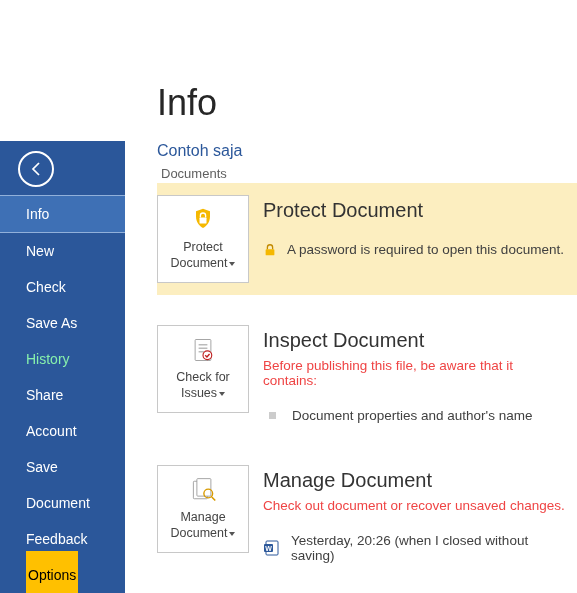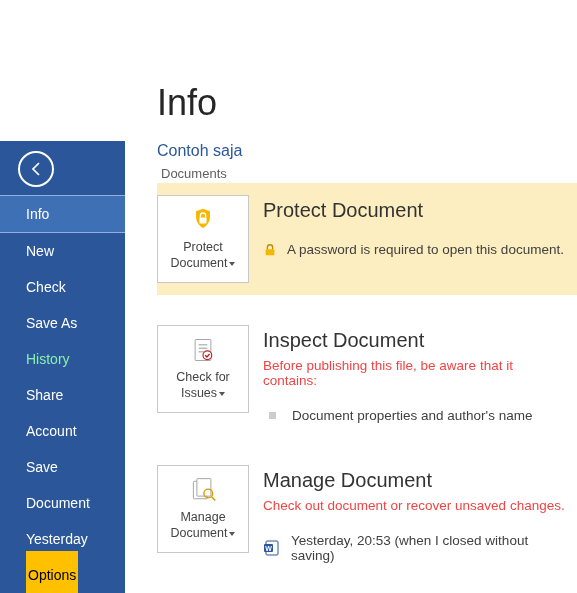--- a/index.html
+++ b/index.html
@@ -52,21 +52,21 @@
       <div class="nav-item">Check</div>
       <div class="nav-item">Save As</div>
       <div class="nav-item disabled">History</div>
       <div class="nav-item">Share</div>
       <div class="nav-item">Account</div>
       <div class="nav-item">Save</div>
     </div>
     <div class="spacer"></div>
     <div class="nav">
       <div class="nav-item">Document</div>
-      <div class="nav-item">Yesterday</div>
+      <div class="nav-item">Feedback</div>
       <div class="nav-item highlight"><span>Options</span></div>
     </div>
   </div>
 
   <div class="content">
     <div class="content-inner">
       <h1 class="page-title">Info</h1>
       <div class="doc-title">Contoh saja</div>
       <div class="doc-location">Documents</div>
 
@@ -123,20 +123,20 @@
         </div>
         <div class="section-body">
           <div class="sec-title">Manage Document</div>
           <div class="sec-text">Check out document or recover unsaved changes.</div>
           <div class="sec-row">
             <svg class="word-ico" viewBox="0 0 18 18">
                 <rect x="3" y="2" width="12" height="14" rx="1" fill="#fff" stroke="#2B579A"></rect>
                 <rect x="1" y="5" width="9" height="8" rx="1" fill="#2B579A"></rect>
                 <text x="5.5" y="11.5" font-size="7" fill="#fff" text-anchor="middle" font-family="Arial" font-weight="bold">W</text>
               </svg>
-            <span>Yesterday, 20:53 (when I closed without saving)</span>
+            <span>Yesterday, 20:26 (when I closed without saving)</span>
           </div>
         </div>
       </div>
 
     </div>
   </div>
 </div>
 
 </body></html>

